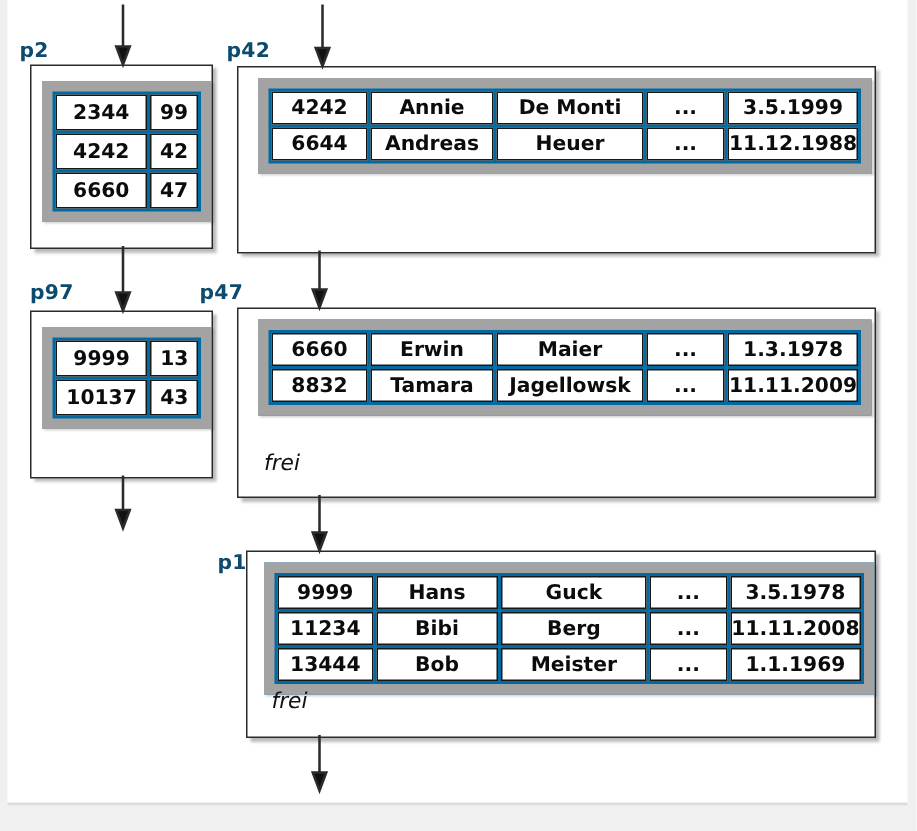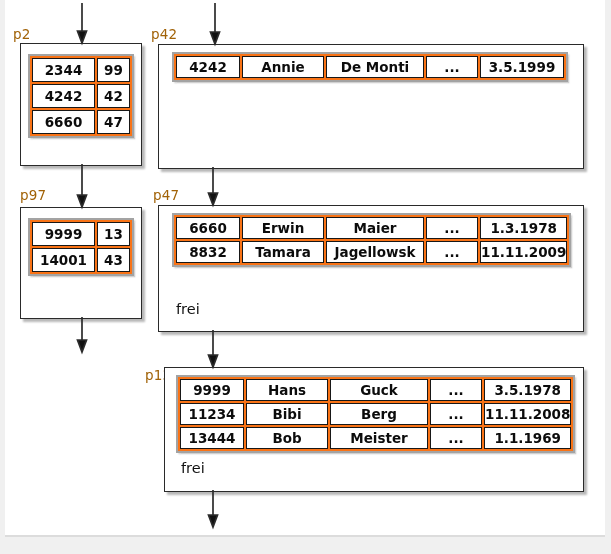--- a/index.html
+++ b/index.html
@@ -11,38 +11,38 @@
   .page{
     position:absolute;left:5px;top:0;width:600px;height:535px;
     background:#ffffff;border-bottom:2px solid #dcdcdc;
   }
   .box{
     position:absolute;background:#ffffff;
     border:1.6px solid #2a2a2a;
     box-shadow:2.5px 2.5px 2px rgba(0,0,0,0.28);
   }
   .plabel{
-    position:absolute;font-size:13.5px;font-weight:normal;color:#a16207;
+    position:absolute;font-size:13.5px;font-weight:bold;color:#0c4a6e;
     letter-spacing:0.2px;
   }
   .tbl{
     position:absolute;border-collapse:separate;border-spacing:2px;
-    background:#f97316;border:2px solid #a3a3a3;
+    background:#0369a1;border:7px solid #a3a3a3;
     box-shadow:1.5px 1.5px 1.5px rgba(0,0,0,0.18);
   }
   .tbl td{
     border:1.5px solid #171717;background:#ffffff;
     text-align:center;vertical-align:middle;
     font-size:13.5px;font-weight:bold;color:#0c0c0c;padding:0;
   }
   .idx td{height:22px}
   .dat td{height:20px}
   .ic1{width:61px}.ic2{width:31px}
   .dc1{width:62px}.dc2{width:80px}.dc3{width:96px}.dc4{width:50px}.dc5{width:82px}
-  .frei{position:absolute;font-size:14.5px;color:#111}
+  .frei{position:absolute;font-style:italic;font-size:14.5px;color:#111}
   .arrows{position:absolute;left:0;top:0;pointer-events:none}
 </style>
 </head>
 <body>
 
 <div class="page"></div>
 
 <div class="plabel" style="left:13px;top:26px">p2</div>
 <div class="box" style="left:20px;top:43px;width:120px;height:121px">
   <table class="tbl idx" style="left:7px;top:10px">
@@ -65,43 +65,50 @@
 
 <div class="plabel" style="left:20px;top:187px">p97</div>
 <div class="box" style="left:20px;top:207px;width:120px;height:110px">
   <table class="tbl idx" style="left:7px;top:10px">
     <tbody>
         <tr>
       <td class="ic1">9999</td>
       <td class="ic2">13</td>
     </tr>
     <tr>
-      <td class="ic1">14001</td>
+      <td class="ic1">10137</td>
       <td class="ic2">43</td>
     </tr>
   </tbody>
     </table>
 </div>
 
 <div class="plabel" style="left:151px;top:26px">p42</div>
 <div class="box" style="left:158px;top:44px;width:424px;height:123px">
   <table class="tbl dat" style="left:13px;top:7px">
     <tbody>
         <tr>
       <td class="dc1">4242</td>
       <td class="dc2">Annie</td>
       <td class="dc3">De Monti</td>
       <td class="dc4">...</td>
       <td class="dc5">3.5.1999</td>
     </tr>
+    <tr>
+      <td class="dc1">6644</td>
+      <td class="dc2">Andreas</td>
+      <td class="dc3">Heuer</td>
+      <td class="dc4">...</td>
+      <td class="dc5">11.12.1988</td>
+    </tr>
   </tbody>
     </table>
 </div>
 
-<div class="plabel" style="left:153px;top:187px">p47</div>
+<div class="plabel" style="left:133px;top:187px">p47</div>
 <div class="box" style="left:158px;top:205px;width:424px;height:125px">
   <table class="tbl dat" style="left:13px;top:7px">
     <tbody>
         <tr>
       <td class="dc1">6660</td>
       <td class="dc2">Erwin</td>
       <td class="dc3">Maier</td>
       <td class="dc4">...</td>
       <td class="dc5">1.3.1978</td>
     </tr>

